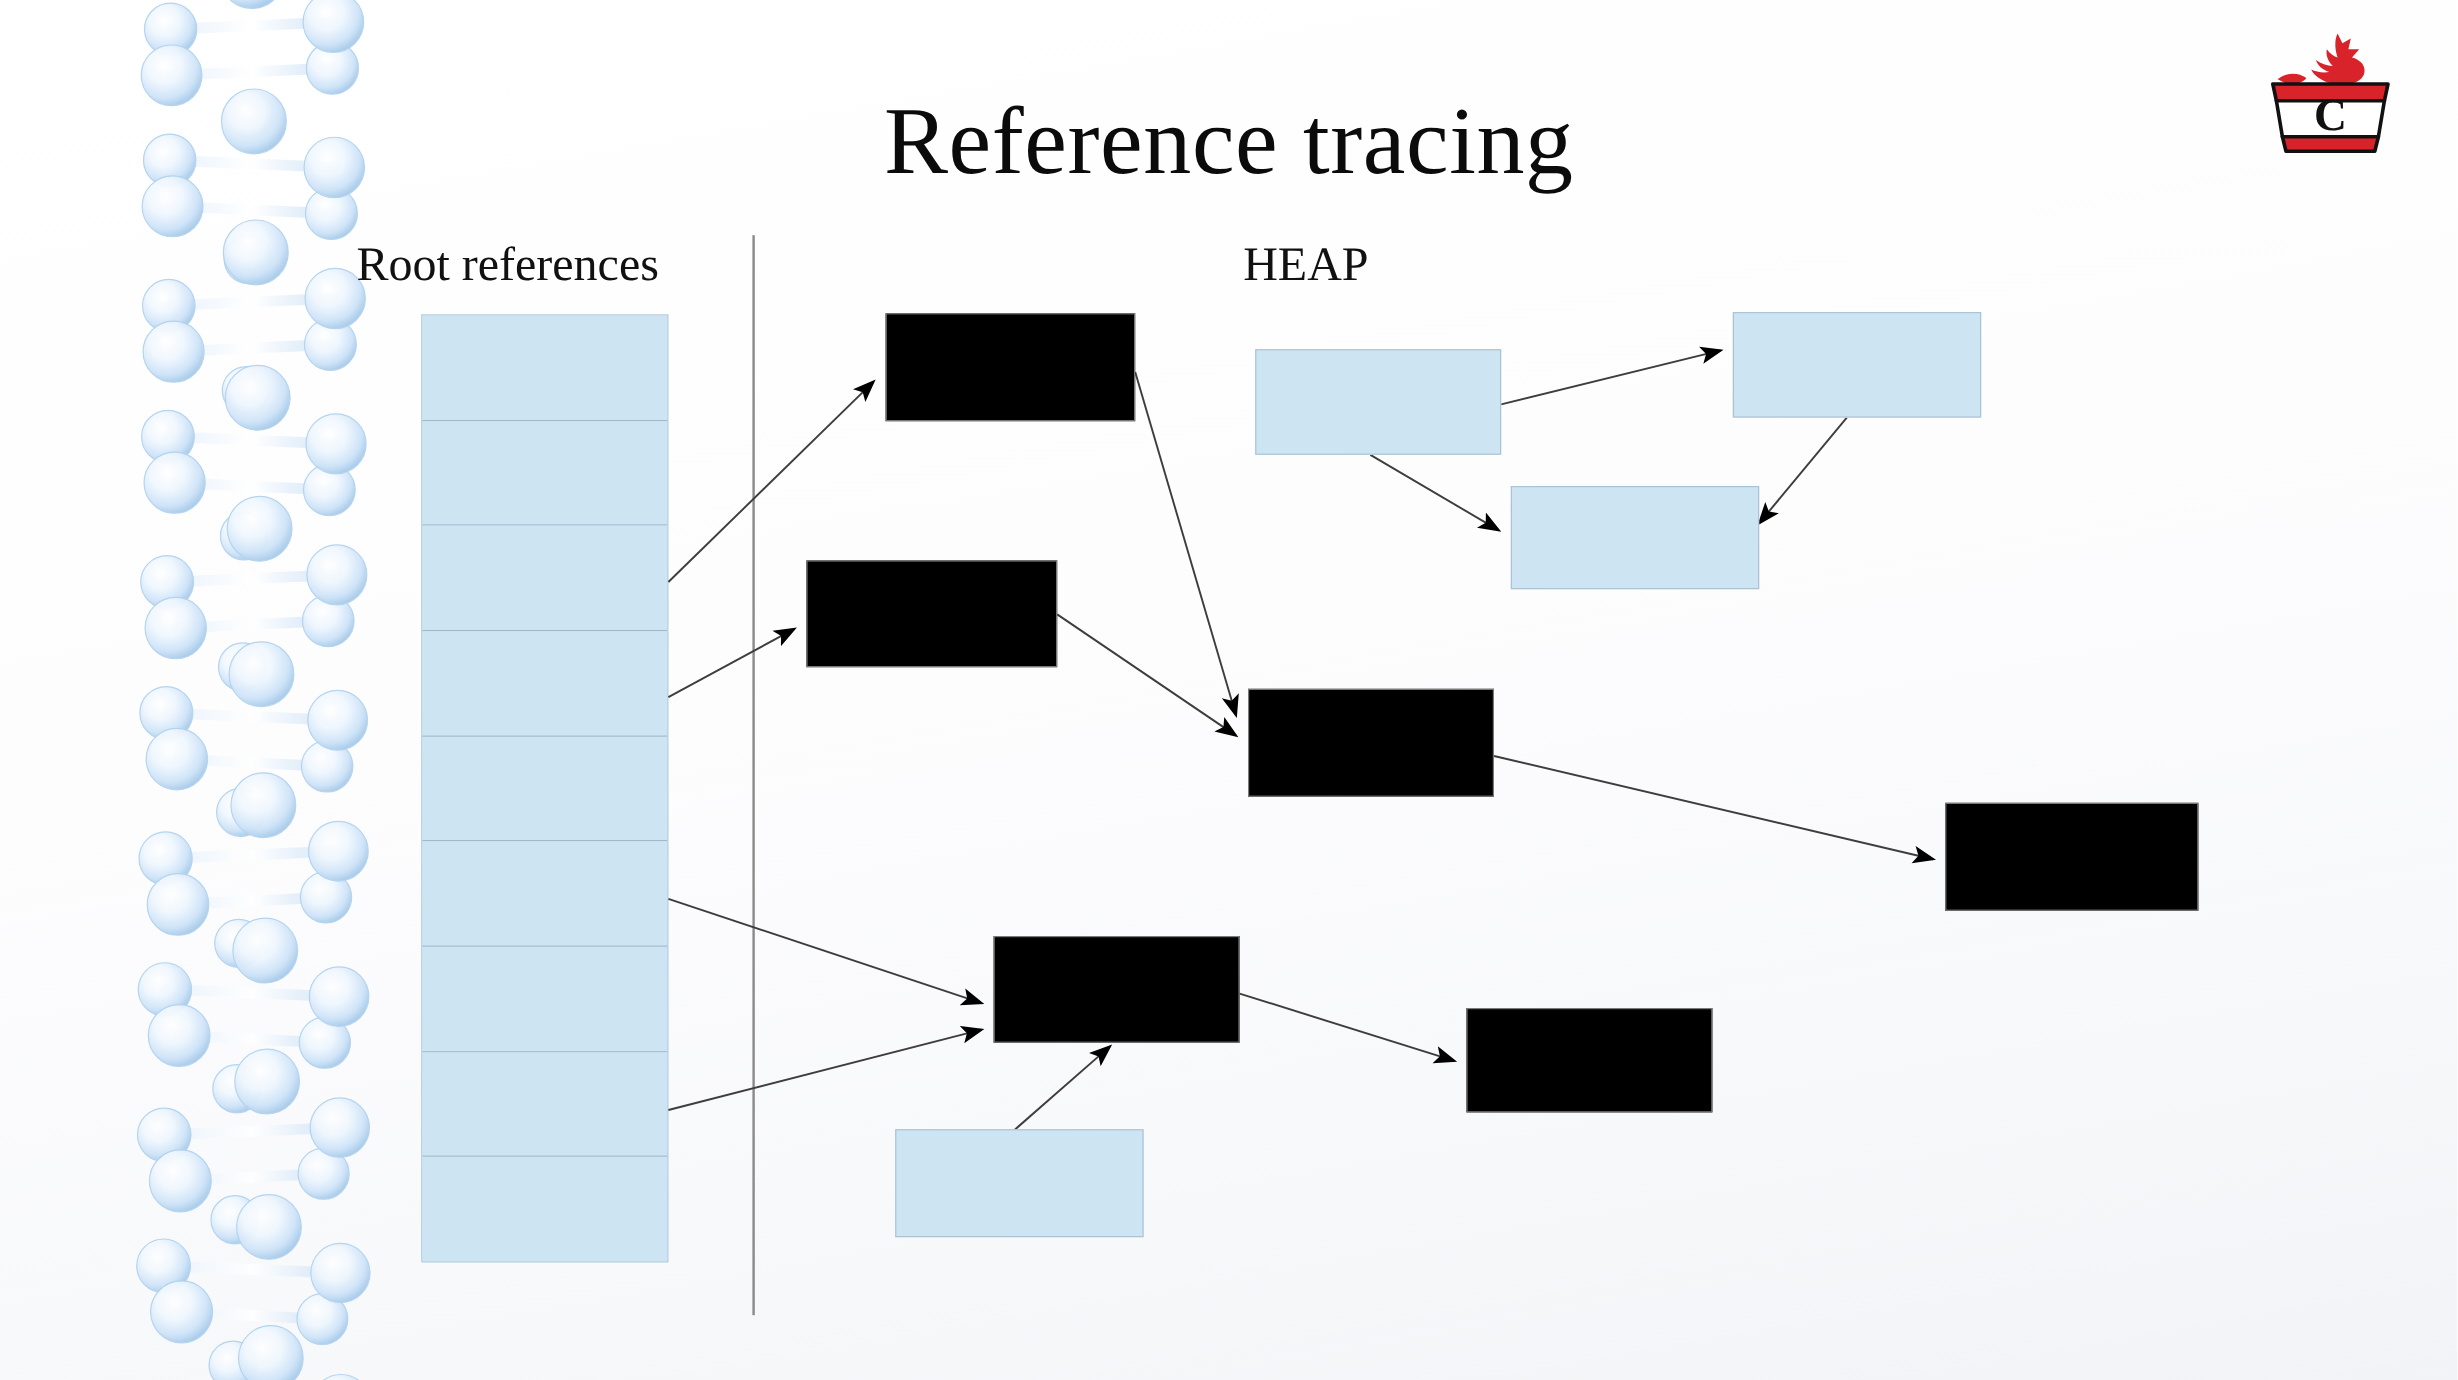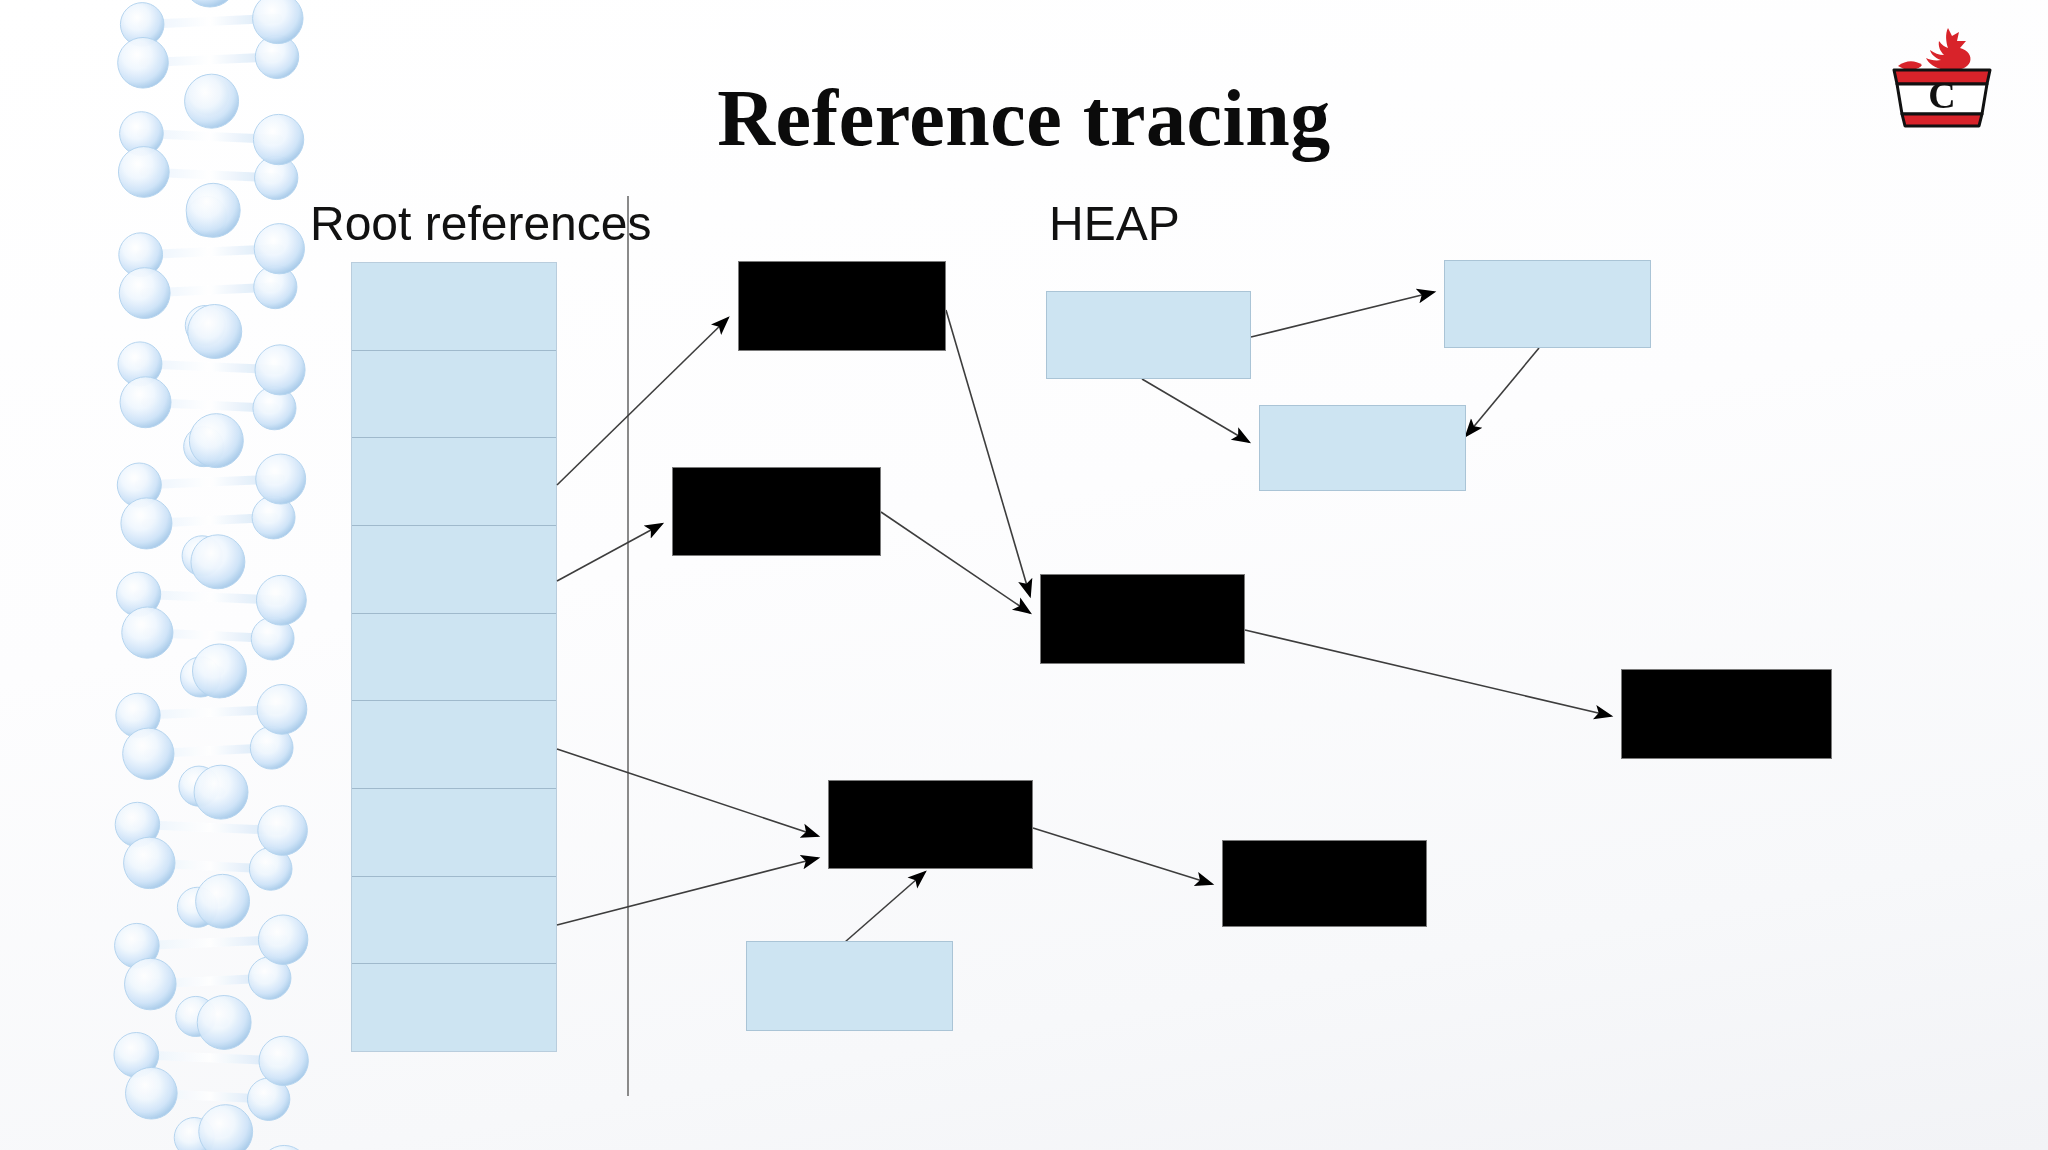--- a/index.html
+++ b/index.html
@@ -18,36 +18,35 @@
 
   
   #title {
     position: absolute;
     left: 0;
     top: 78px;
     width: 2048px;
     text-align: center;
     font-family: "Liberation Serif", serif;
     font-size: 80px;
-    font-weight: 700;
+    font-weight: 400;
     color: #0b0b0b;
     letter-spacing: 0.5px;
     line-height: 1;
   }
 
   
   .section-label {
     position: absolute;
-    font-family: Liberation Sans, sans-serif;
-    font-size: 48px;
+    font-family: Liberation Serif, serif;
+    font-size: 40px;
     font-weight: 400;
     color: #111111;
     white-space: nowrap;
     line-height: 1;
-    margin-left: 13px;
   }
   #label-root { left: 297px; top: 200px; }
   #label-heap { left: 1036px; top: 200px; }
 
   
   #divider {
     position: absolute;
     left: 627px;
     top: 196px;
     width: 2px;

